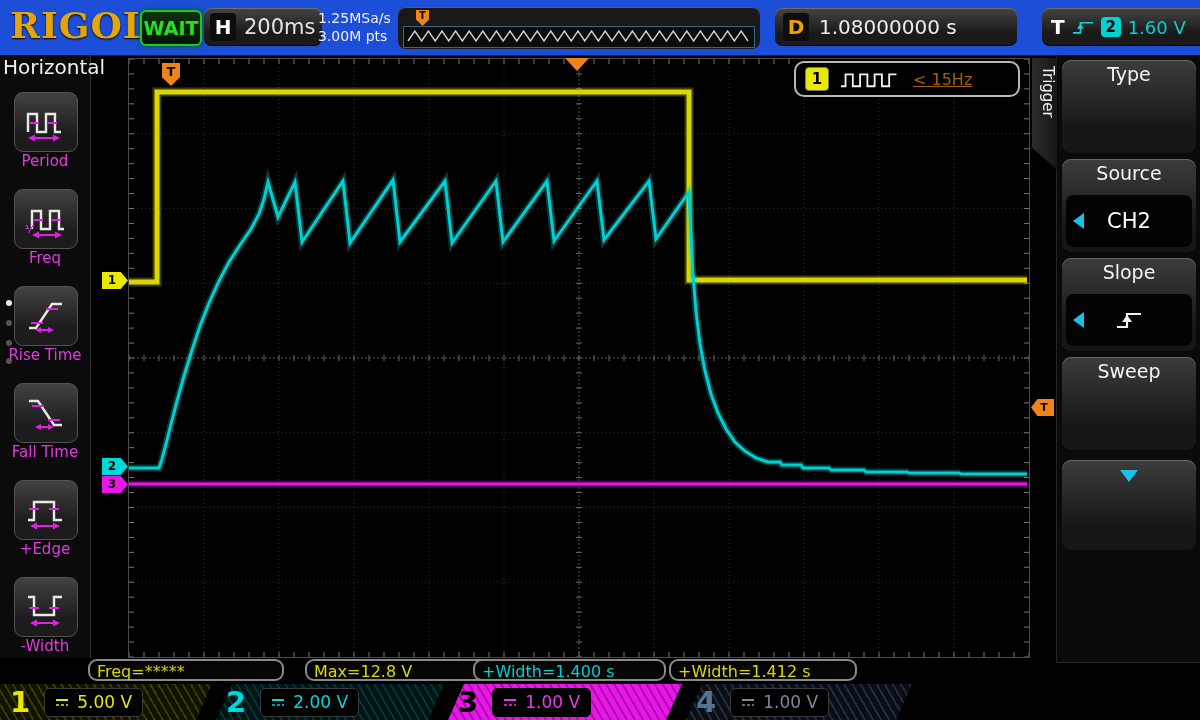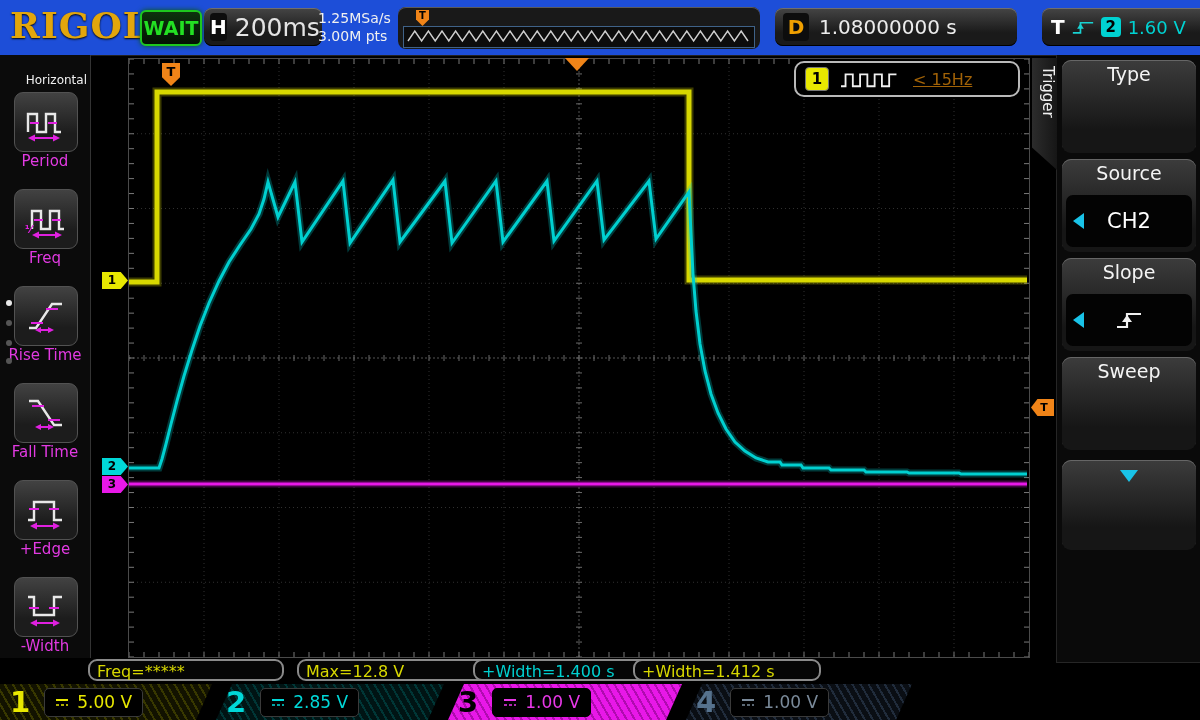--- a/index.html
+++ b/index.html
@@ -13,40 +13,40 @@
         font-weight:bold;font-size:36px;color:#e2a60c;letter-spacing:1px;text-shadow:0 1px 2px #000;}
   .wait-box{left:140px;top:10px;width:58px;height:32px;border:2px solid #1ec81e;border-radius:6px;
         background:linear-gradient(180deg,#0d330d,#031203);display:flex;align-items:center;justify-content:center;
         color:#23e023;font-weight:bold;font-size:19px;box-shadow:0 0 5px #0a5a0a;}
   .tb-box{background:linear-gradient(180deg,#454545,#1a1a1a 65%);border-radius:8px;
         box-shadow:inset 0 1px 0 #6f6f6f, inset 0 -1px 0 #000;display:flex;align-items:center;}
   .chip{background:#0d0d0d;border-radius:4px;display:flex;align-items:center;justify-content:center;
         font-weight:bold;font-size:20px;}
   #h-box{left:204px;top:8px;width:106px;height:38px;padding:0 6px;gap:8px;}
   #h-box .chip{width:26px;height:28px;color:#fff;}
-  #h-box .val{font-size:25px;color:#e4e4e4;text-align:right;}
+  #h-box .val{font-size:21px;color:#e4e4e4;text-align:right;}
   #rate-text{left:318px;top:9px;font-size:14px;line-height:18px;color:#f0f0f0;}
   #preview-box{left:398px;top:7px;width:362px;height:42px;background:#191919;border-radius:8px;
         box-shadow:inset 0 1px 0 #5a5a5a;}
   #preview-frame{left:5px;top:19px;width:350px;height:20px;border:1px solid #3f6288;background:#0c0c0c;}
   #preview-tflag{left:18px;top:3px;width:13px;height:16px;background:#f08418;
         clip-path:polygon(0 0,100% 0,100% 60%,50% 100%,0 60%);
         color:#000;font-size:10px;font-weight:bold;text-align:center;line-height:11px;}
   #d-box{left:775px;top:8px;width:226px;height:38px;padding:0 8px;gap:10px;}
   #d-box .chip{width:26px;height:28px;color:#f0a000;}
   #d-box .val{font-size:20px;color:#ececec;flex:1;}
   #t-box{left:1042px;top:8px;width:150px;height:38px;padding:0 9px;gap:7px;}
   #t-box .tlab{font-size:20px;font-weight:bold;color:#fff;}
   .ch-badge{width:20px;height:20px;background:#00d2d2;border-radius:4px;color:#000;
         font-weight:bold;font-size:15px;display:flex;align-items:center;justify-content:center;}
   #t-box .tval{font-size:18px;color:#00d2d2;}
 
   
   #left-menu{left:0;top:55px;width:90px;height:603px;background:#0b0b0b;border-right:1px solid #333;}
-  #left-menu .title{left:3px;top:18px;width:84px;text-align:right;font-size:12px;color:#f0f0f0;}
+  #left-menu .title{left:3px;top:0;width:84px;text-align:right;font-size:20px;color:#f0f0f0;}
   .m-btn{left:14px;width:62px;height:58px;border-radius:9px;border:1px solid #525252;
         background:linear-gradient(180deg,#424242,#1c1c1c 70%);display:flex;align-items:center;justify-content:center;}
   .m-lbl{left:0;width:90px;text-align:center;font-size:15px;color:#e23ae2;}
   .pagedot{left:6px;width:6px;height:6px;border-radius:50%;background:#555;}
   .pagedot.on{background:#e8e8e8;}
 
   
   #grat{left:128px;top:58px;width:902px;height:600px;background:#000;border:1px solid #4a4a4a;box-sizing:border-box;}
   #grid-svg,#wave-svg{position:absolute;left:0;top:0;}
   .flag{background:#f08418;color:#000;font-weight:bold;text-align:center;}
@@ -603,27 +603,27 @@
   <div class="r-title">Sweep</div>
 </div>
 
 <div class="abs r-item" id="setting-box" style="top:460px;height:90px">
   <div class="tri-down"></div>
 </div>
 
 <div class="abs meas" style="left:88px;width:196px">
   <span style="color: rgb(216, 216, 0);">Freq=*****</span>
 </div>
-<div class="abs meas" style="left:297px;width:196px">
+<div class="abs meas" style="left:305px;width:196px">
   <span style="color: rgb(216, 216, 0);">Max=12.8 V</span>
 </div>
 <div class="abs meas" style="left:473px;width:193px">
   <span style="color: rgb(0, 208, 208);">+Width=1.400 s</span>
 </div>
-<div class="abs meas" style="left:633px;width:188px">
+<div class="abs meas" style="left:669px;width:188px">
   <span style="color: rgb(216, 216, 0);">+Width=1.412 s</span>
 </div>
 
 <div id="chbar" class="abs">
   <div class="abs ch-block" id="ch1-block">
     <span class="ch-num" style="color:#e8e800">1</span>
     <span class="ch-inner">
       <svg width="14" height="11" viewBox="0 0 14 11">
         <line x1="1" y1="3" x2="13" y2="3" stroke="#e8e800" stroke-width="2"></line>
         <line x1="1" y1="8" x2="13" y2="8" stroke="#e8e800" stroke-width="1.6" stroke-dasharray="3,2"></line>
@@ -631,21 +631,21 @@
       <span class="ch-volts" style="color:#e8e800">5.00 V</span>
     </span>
   </div>
   <div class="abs ch-block" id="ch2-block">
     <span class="ch-num" style="color:#00d8d8">2</span>
     <span class="ch-inner">
       <svg width="14" height="11" viewBox="0 0 14 11">
         <line x1="1" y1="3" x2="13" y2="3" stroke="#00d8d8" stroke-width="2"></line>
         <line x1="1" y1="8" x2="13" y2="8" stroke="#00d8d8" stroke-width="1.6" stroke-dasharray="3,2"></line>
       </svg>
-      <span class="ch-volts" style="color:#00d8d8">2.85 V</span>
+      <span class="ch-volts" style="color:#00d8d8">2.00 V</span>
     </span>
   </div>
   <div class="abs ch-block" id="ch3-block">
     <span class="ch-num" style="color:#000">3</span>
     <span class="ch-inner">
       <svg width="14" height="11" viewBox="0 0 14 11">
         <line x1="1" y1="3" x2="13" y2="3" stroke="#e838e8" stroke-width="2"></line>
         <line x1="1" y1="8" x2="13" y2="8" stroke="#e838e8" stroke-width="1.6" stroke-dasharray="3,2"></line>
       </svg>
       <span class="ch-volts" style="color:#e838e8">1.00 V</span>

